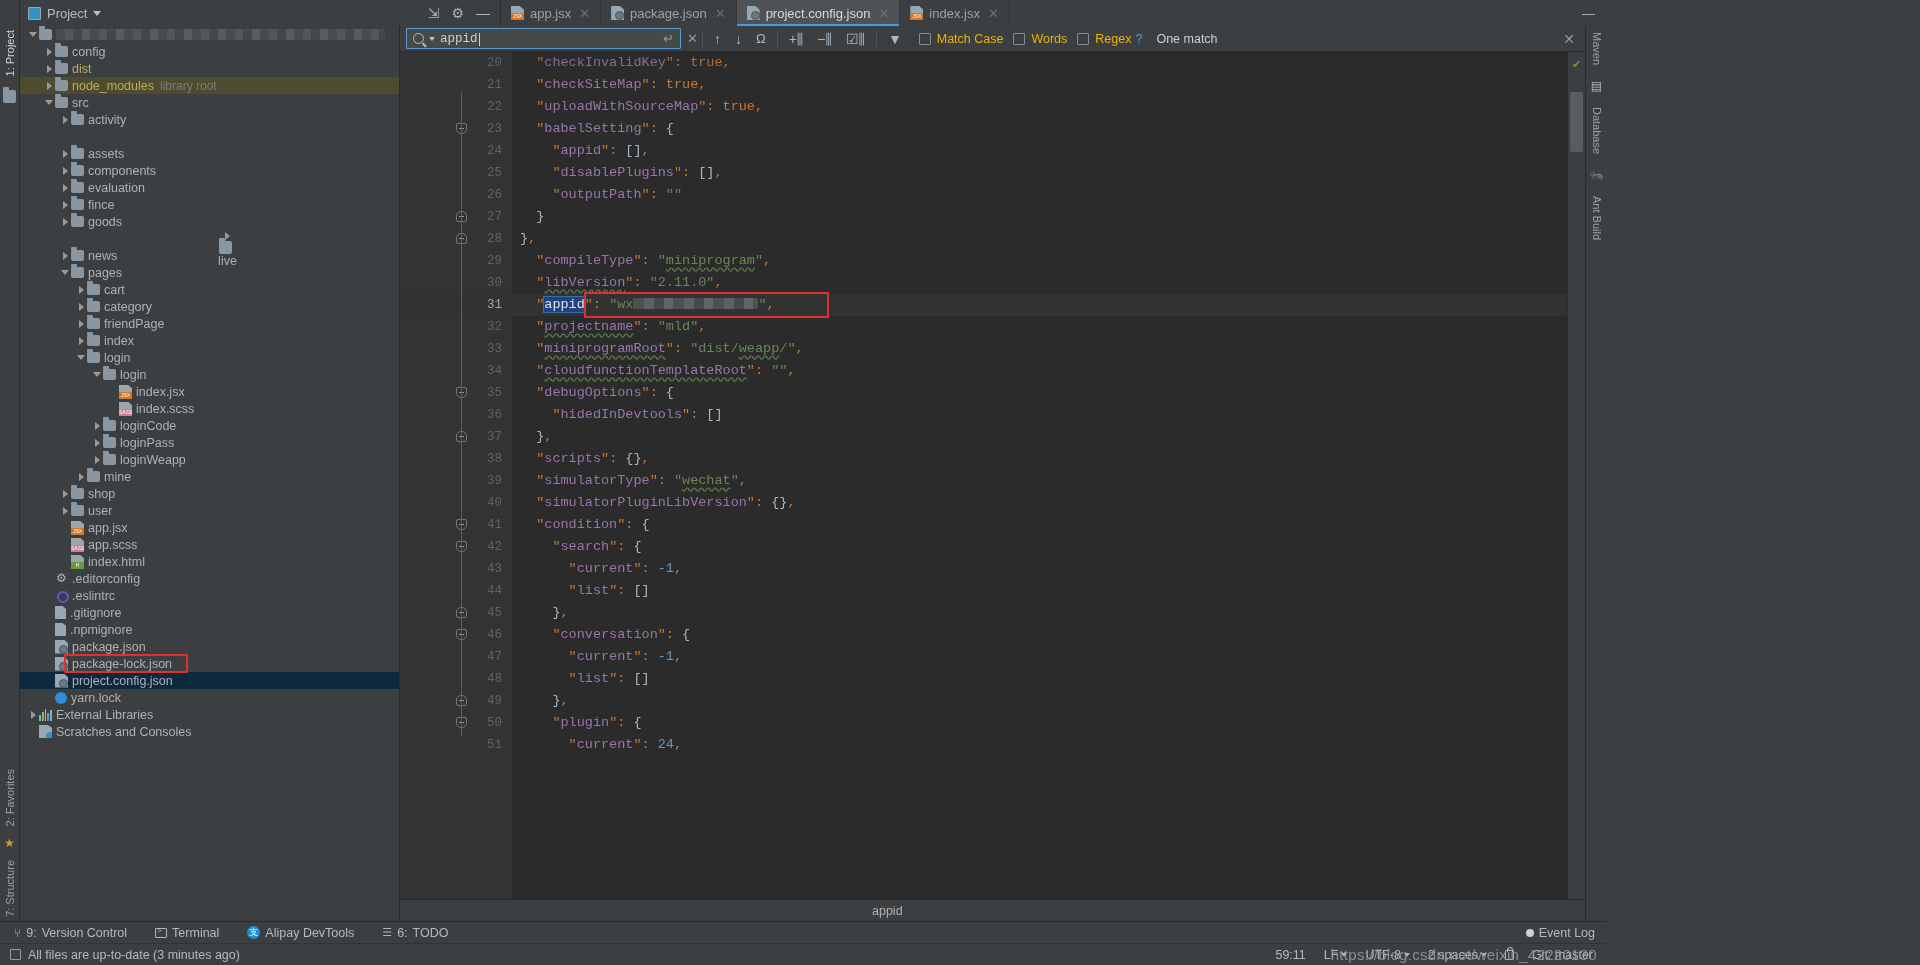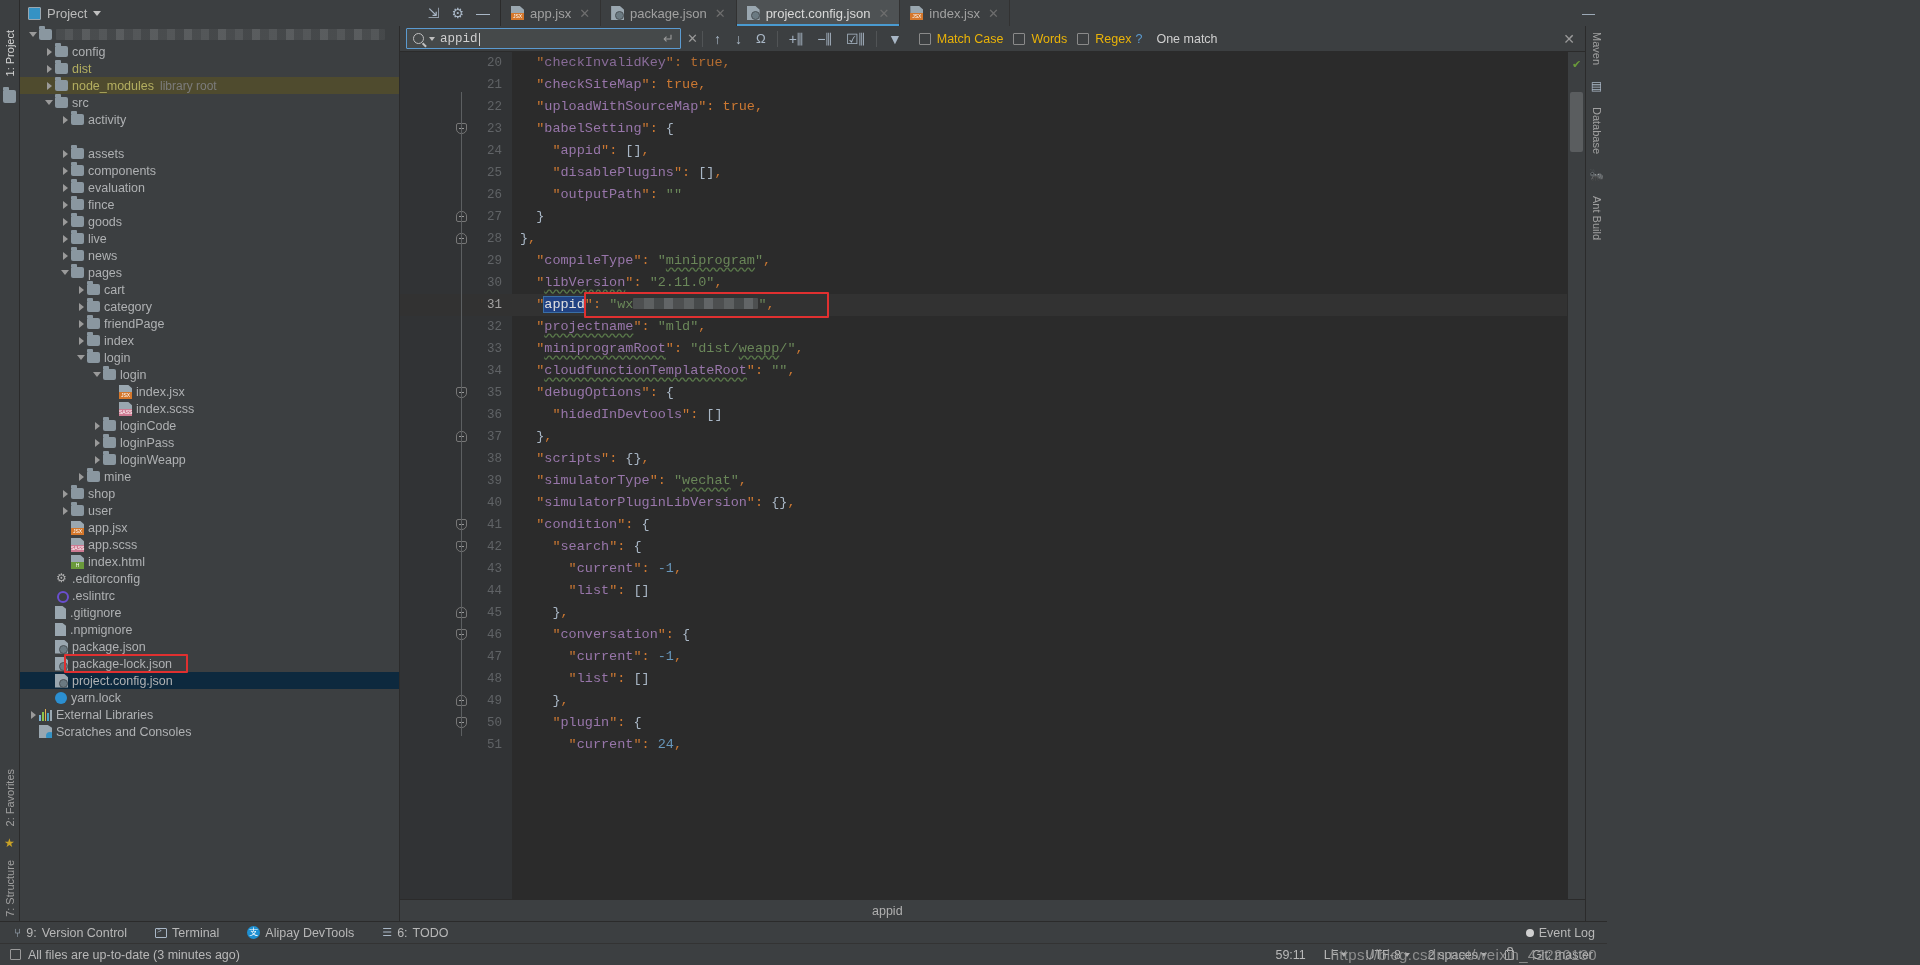--- a/index.html
+++ b/index.html
@@ -366,21 +366,21 @@
           <div class="row" style="padding-left: 40px;">
             <span class="arrow r"></span>
             <span class="folder"></span>
             <span class="lbl">fince</span>
           </div>
           <div class="row" style="padding-left: 40px;">
             <span class="arrow r"></span>
             <span class="folder"></span>
             <span class="lbl">goods</span>
           </div>
-          <div class="row" style="padding-left: 40px;">
+          <div class="row" style="padding-left: 40px; flex-direction: column;">
             <span class="arrow r"></span>
             <span class="folder"></span>
             <span class="lbl">live</span>
           </div>
           <div class="row" style="padding-left: 40px;">
             <span class="arrow r"></span>
             <span class="folder"></span>
             <span class="lbl">news</span>
           </div>
           <div class="row" style="padding-left: 40px;">

